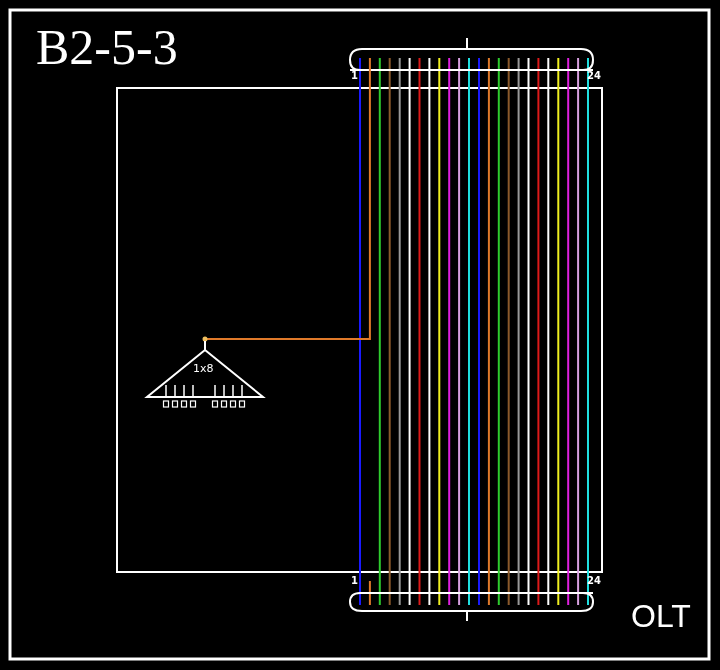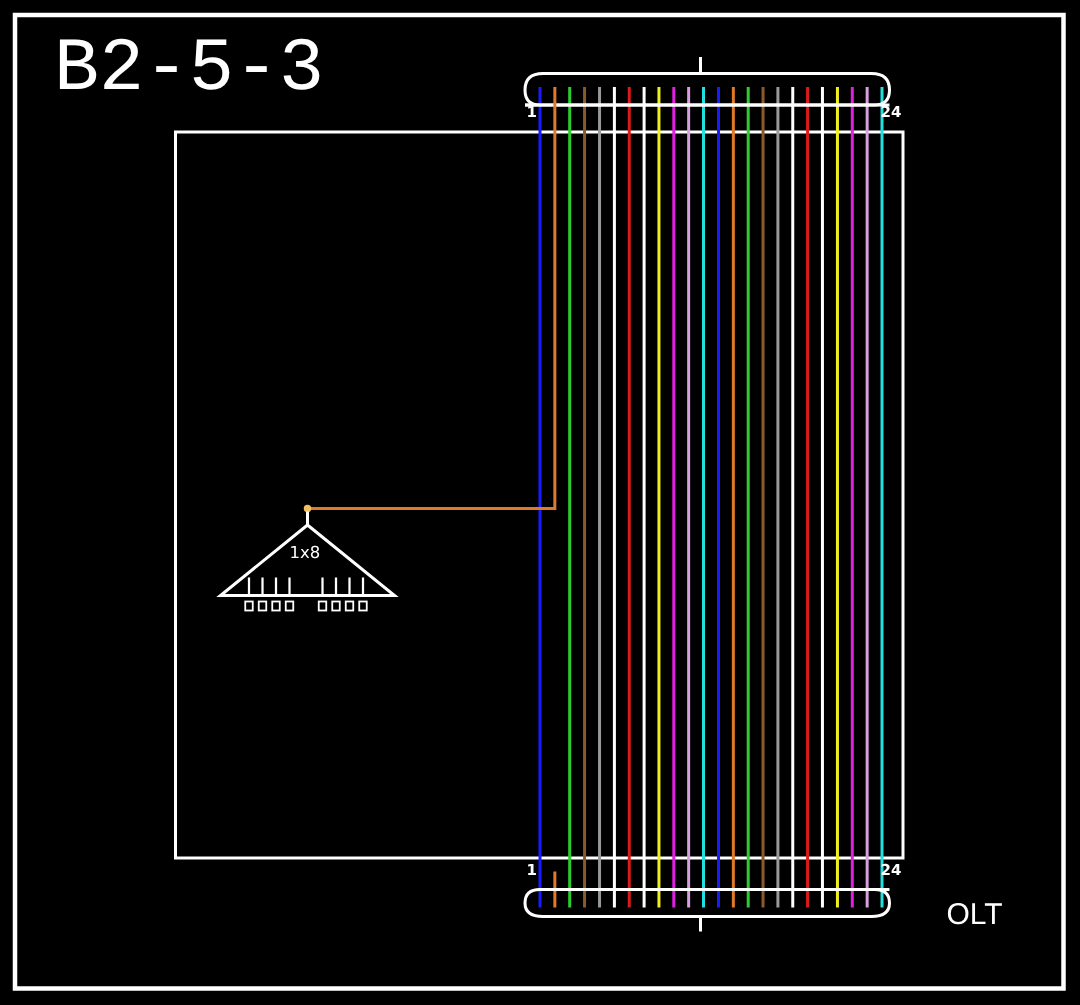--- a/index.html
+++ b/index.html
@@ -1,19 +1,19 @@
 <!DOCTYPE html>
 <html><head>
 <meta charset="utf-8">
 <style>
   html, body { margin: 0; padding: 0; background: #000; }
   body { width: 720px; height: 670px; position: relative; overflow: hidden; font-family: "Liberation Sans", sans-serif; }
   #canvas { position: absolute; left: 0; top: 0; }
-  .title { position: absolute; left: 36px; top: 22px; color: #fff; font-size: 50px; font-family: Liberation Mono, monospace; line-height: 1; }
-  .olt { position: absolute; left: 631px; top: 600px; color: #fff; font-size: 20px; font-family: "Liberation Sans", sans-serif; line-height: 1; }
+  .title { position: absolute; left: 36px; top: 22px; color: #fff; font-size: 50px; font-family: Liberation Serif, serif; line-height: 1; }
+  .olt { position: absolute; left: 631px; top: 600px; color: #fff; font-size: 32px; font-family: "Liberation Sans", sans-serif; line-height: 1; }
   .fiber-num { position: absolute; color: #fff; font-size: 10px; font-weight: bold; font-family: "DejaVu Sans", sans-serif; line-height: 1; }
   .splitter-label { position: absolute; left: 193px; top: 363px; color: #fff; font-size: 11px; font-weight: normal; font-family: "DejaVu Sans", sans-serif; line-height: 1; }
 </style>
 </head>
 <body>
 
 <svg id="canvas" width="720" height="670" viewBox="0 0 720 670">
 
   <rect x="10" y="10" width="699" height="649" fill="none" stroke="#fff" stroke-width="3"></rect>
 

